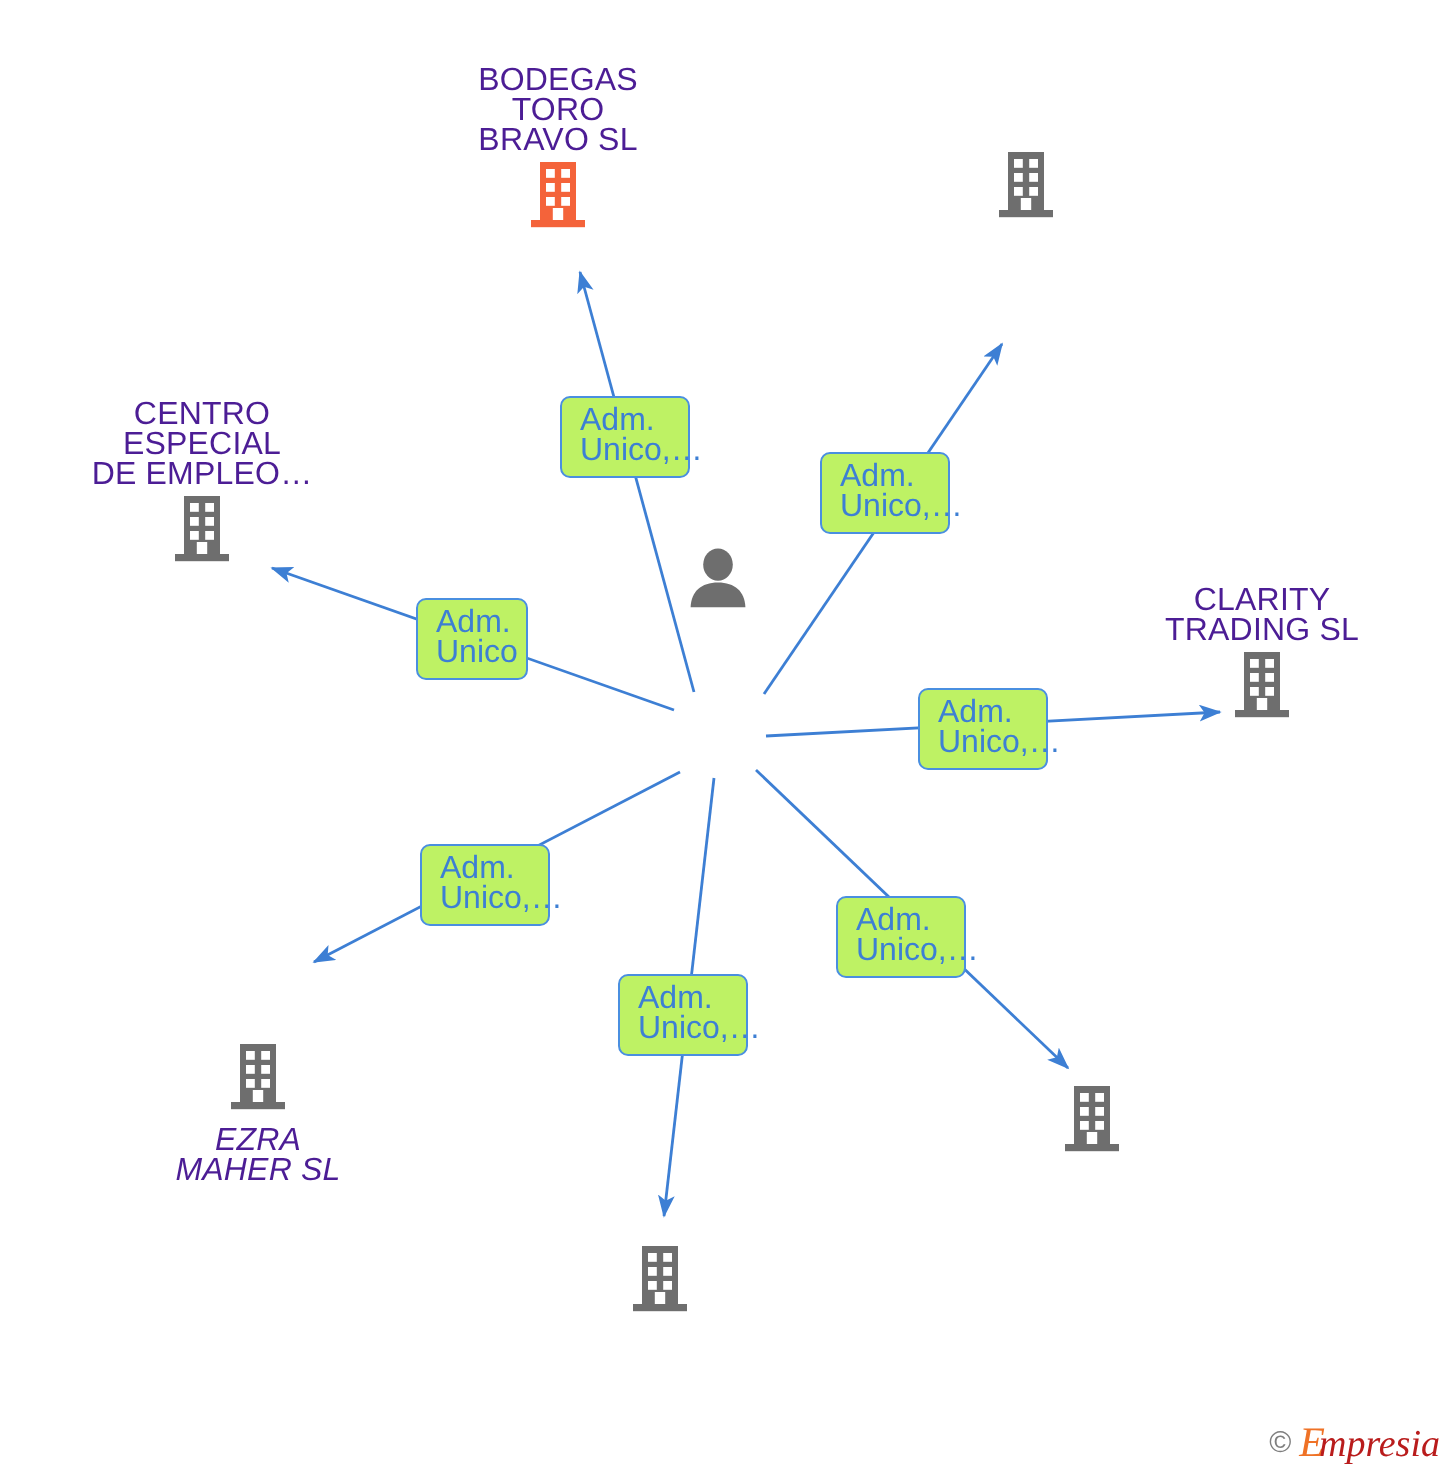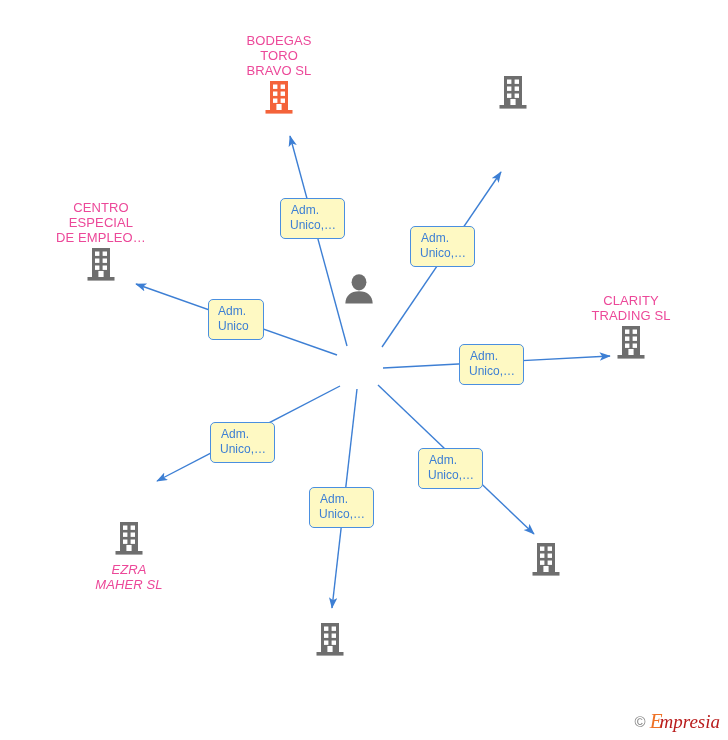--- a/index.html
+++ b/index.html
@@ -25,41 +25,41 @@
     height: 740px;
     pointer-events: none;
   }
   .node {
     position: absolute;
     width: 140px;
     text-align: center;
     transform: translateX(-70px);
   }
   .node-label {
-    font-size: 13px;
+    font-size: 16px;
     line-height: 15px;
-    color: #ec4899;
+    color: #4c1d95;
     letter-spacing: 0.1px;
     white-space: pre-line;
   }
   .node-icon {
     display: block;
     margin: 2px auto 0 auto;
   }
   .node.label-below .node-icon {
     margin: 0 auto 1px auto;
   }
   .edge-label {
     position: absolute;
     box-sizing: border-box;
     border: 1.3px solid #4a8fe0;
     border-radius: 5px;
-    background: #fef9c3;
+    background: #bef264;
     color: #3d7fd4;
-    font-size: 12px;
+    font-size: 16px;
     line-height: 15px;
     padding: 4px 24px 5px 9px;
     text-align: center;
     white-space: pre-line;
   }
   .watermark {
     position: absolute;
     right: 8px;
     bottom: 6px;
     display: flex;

